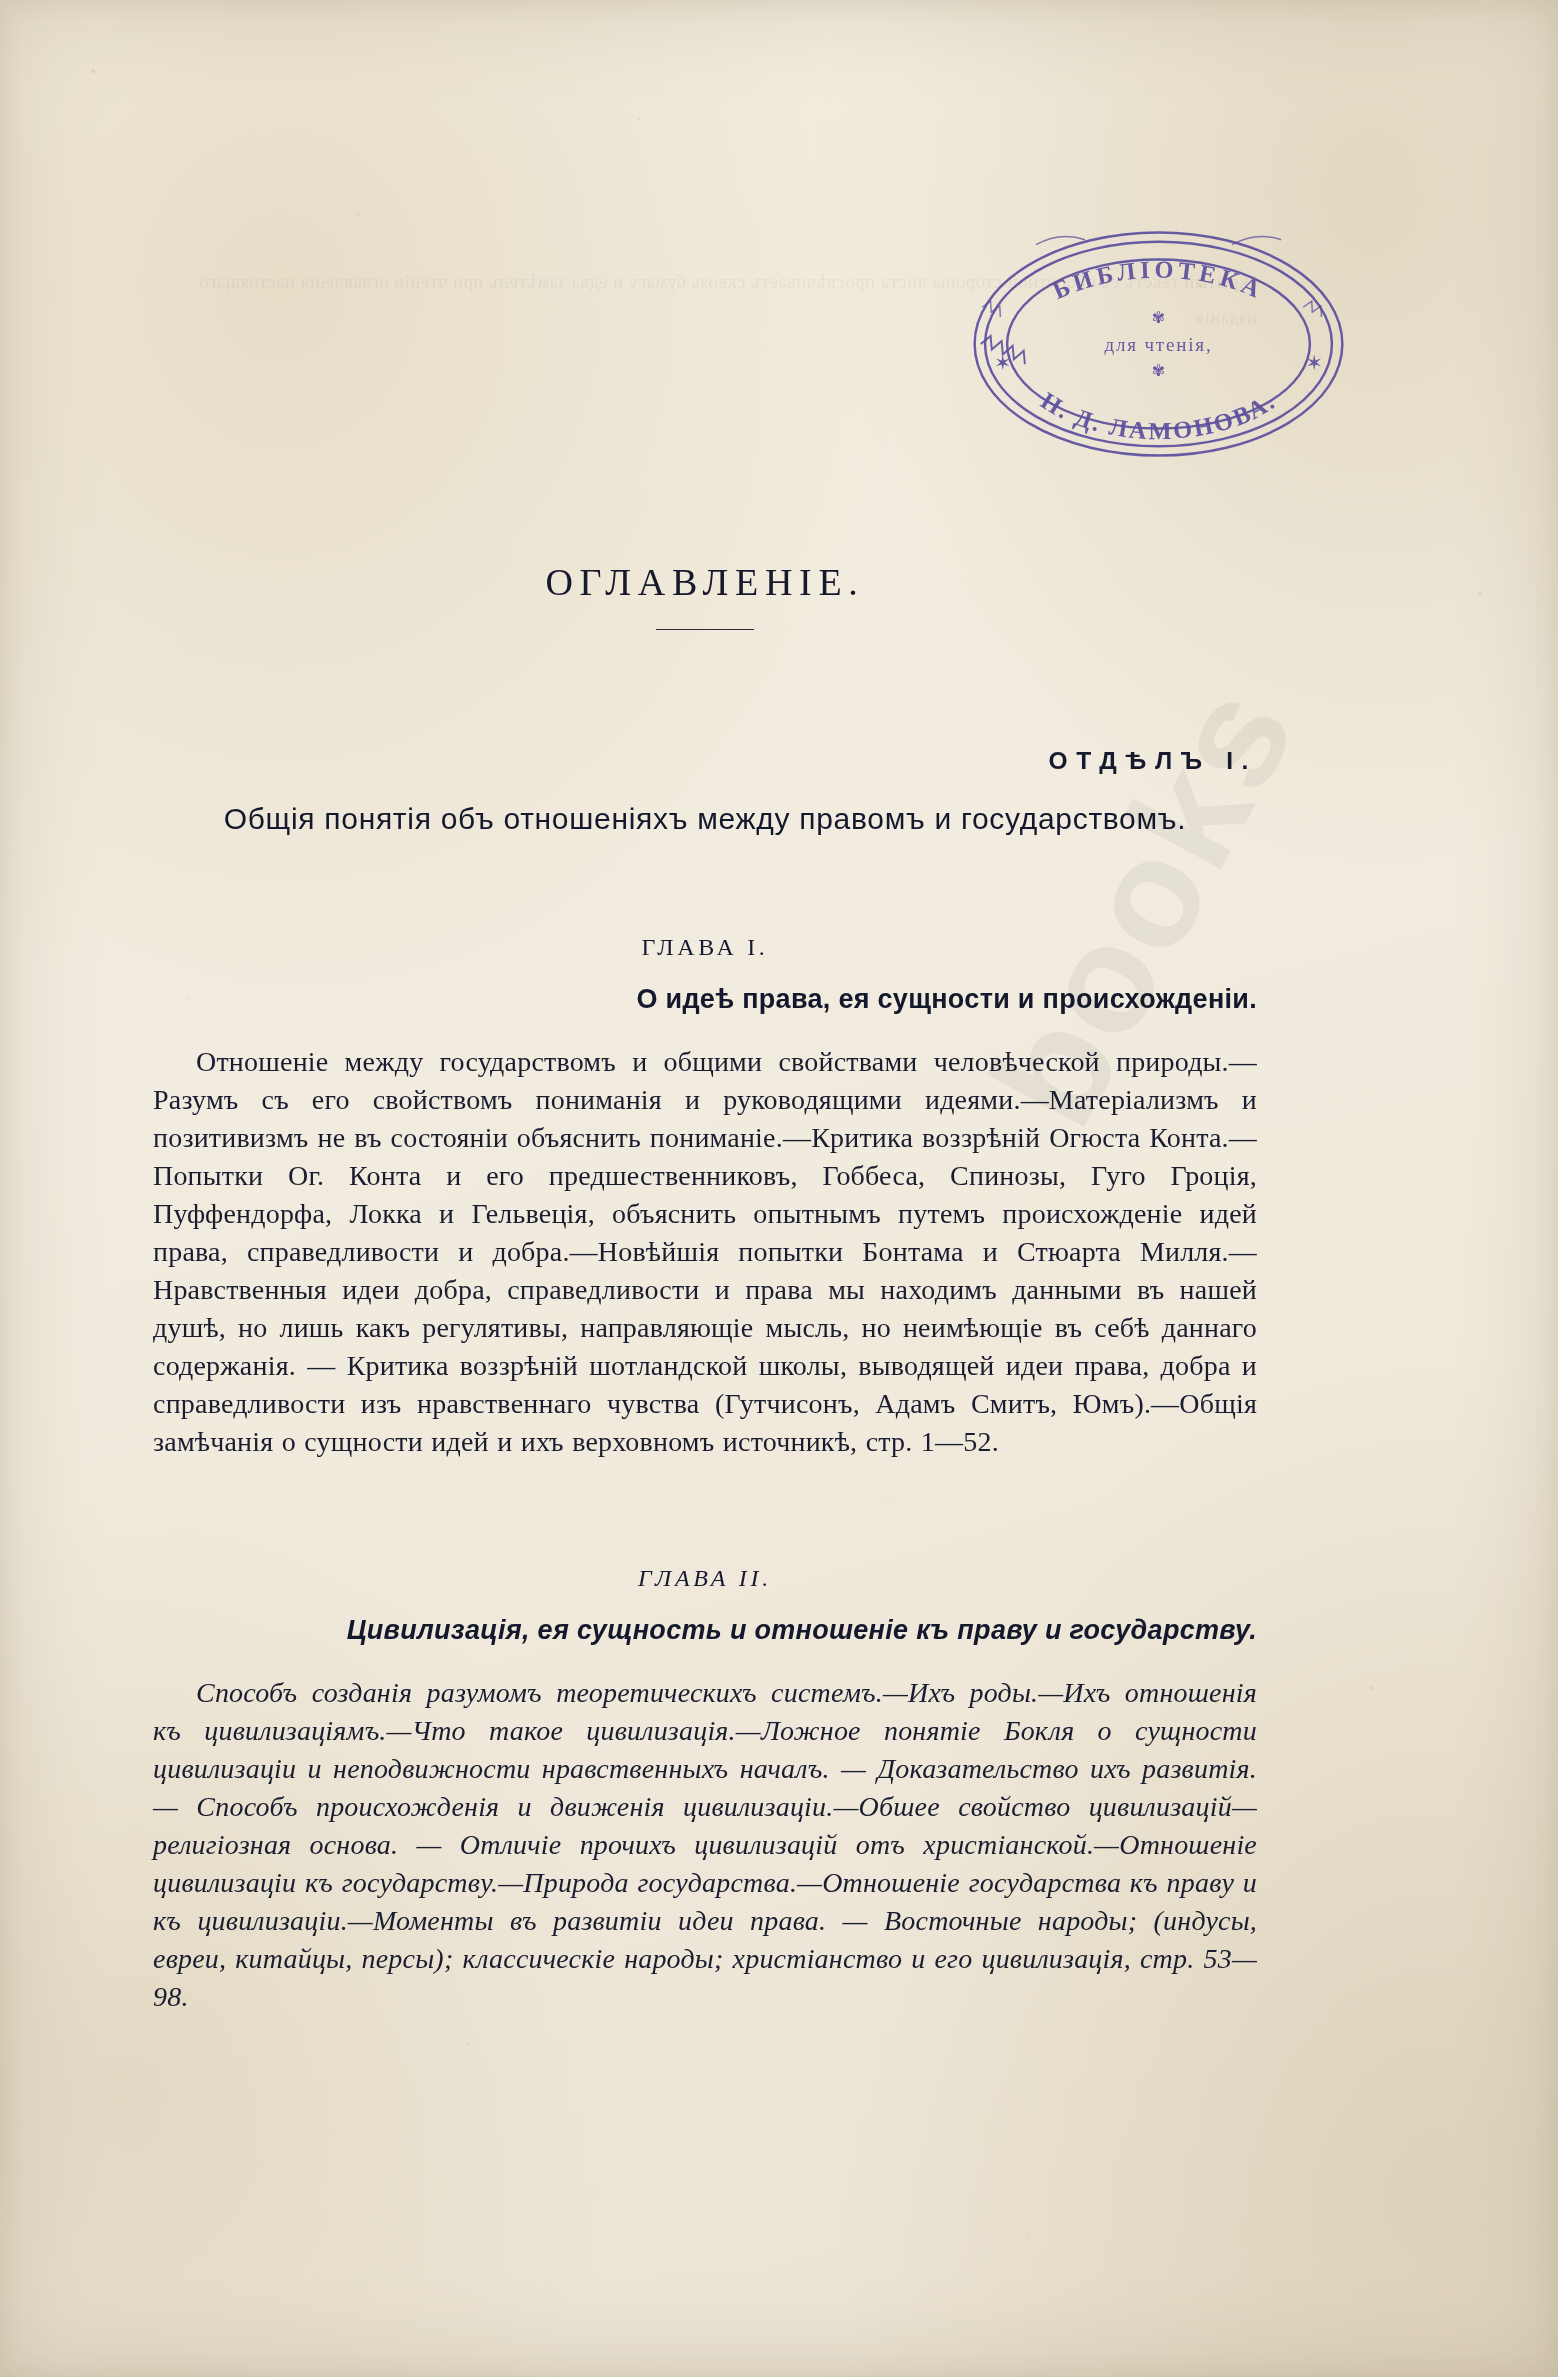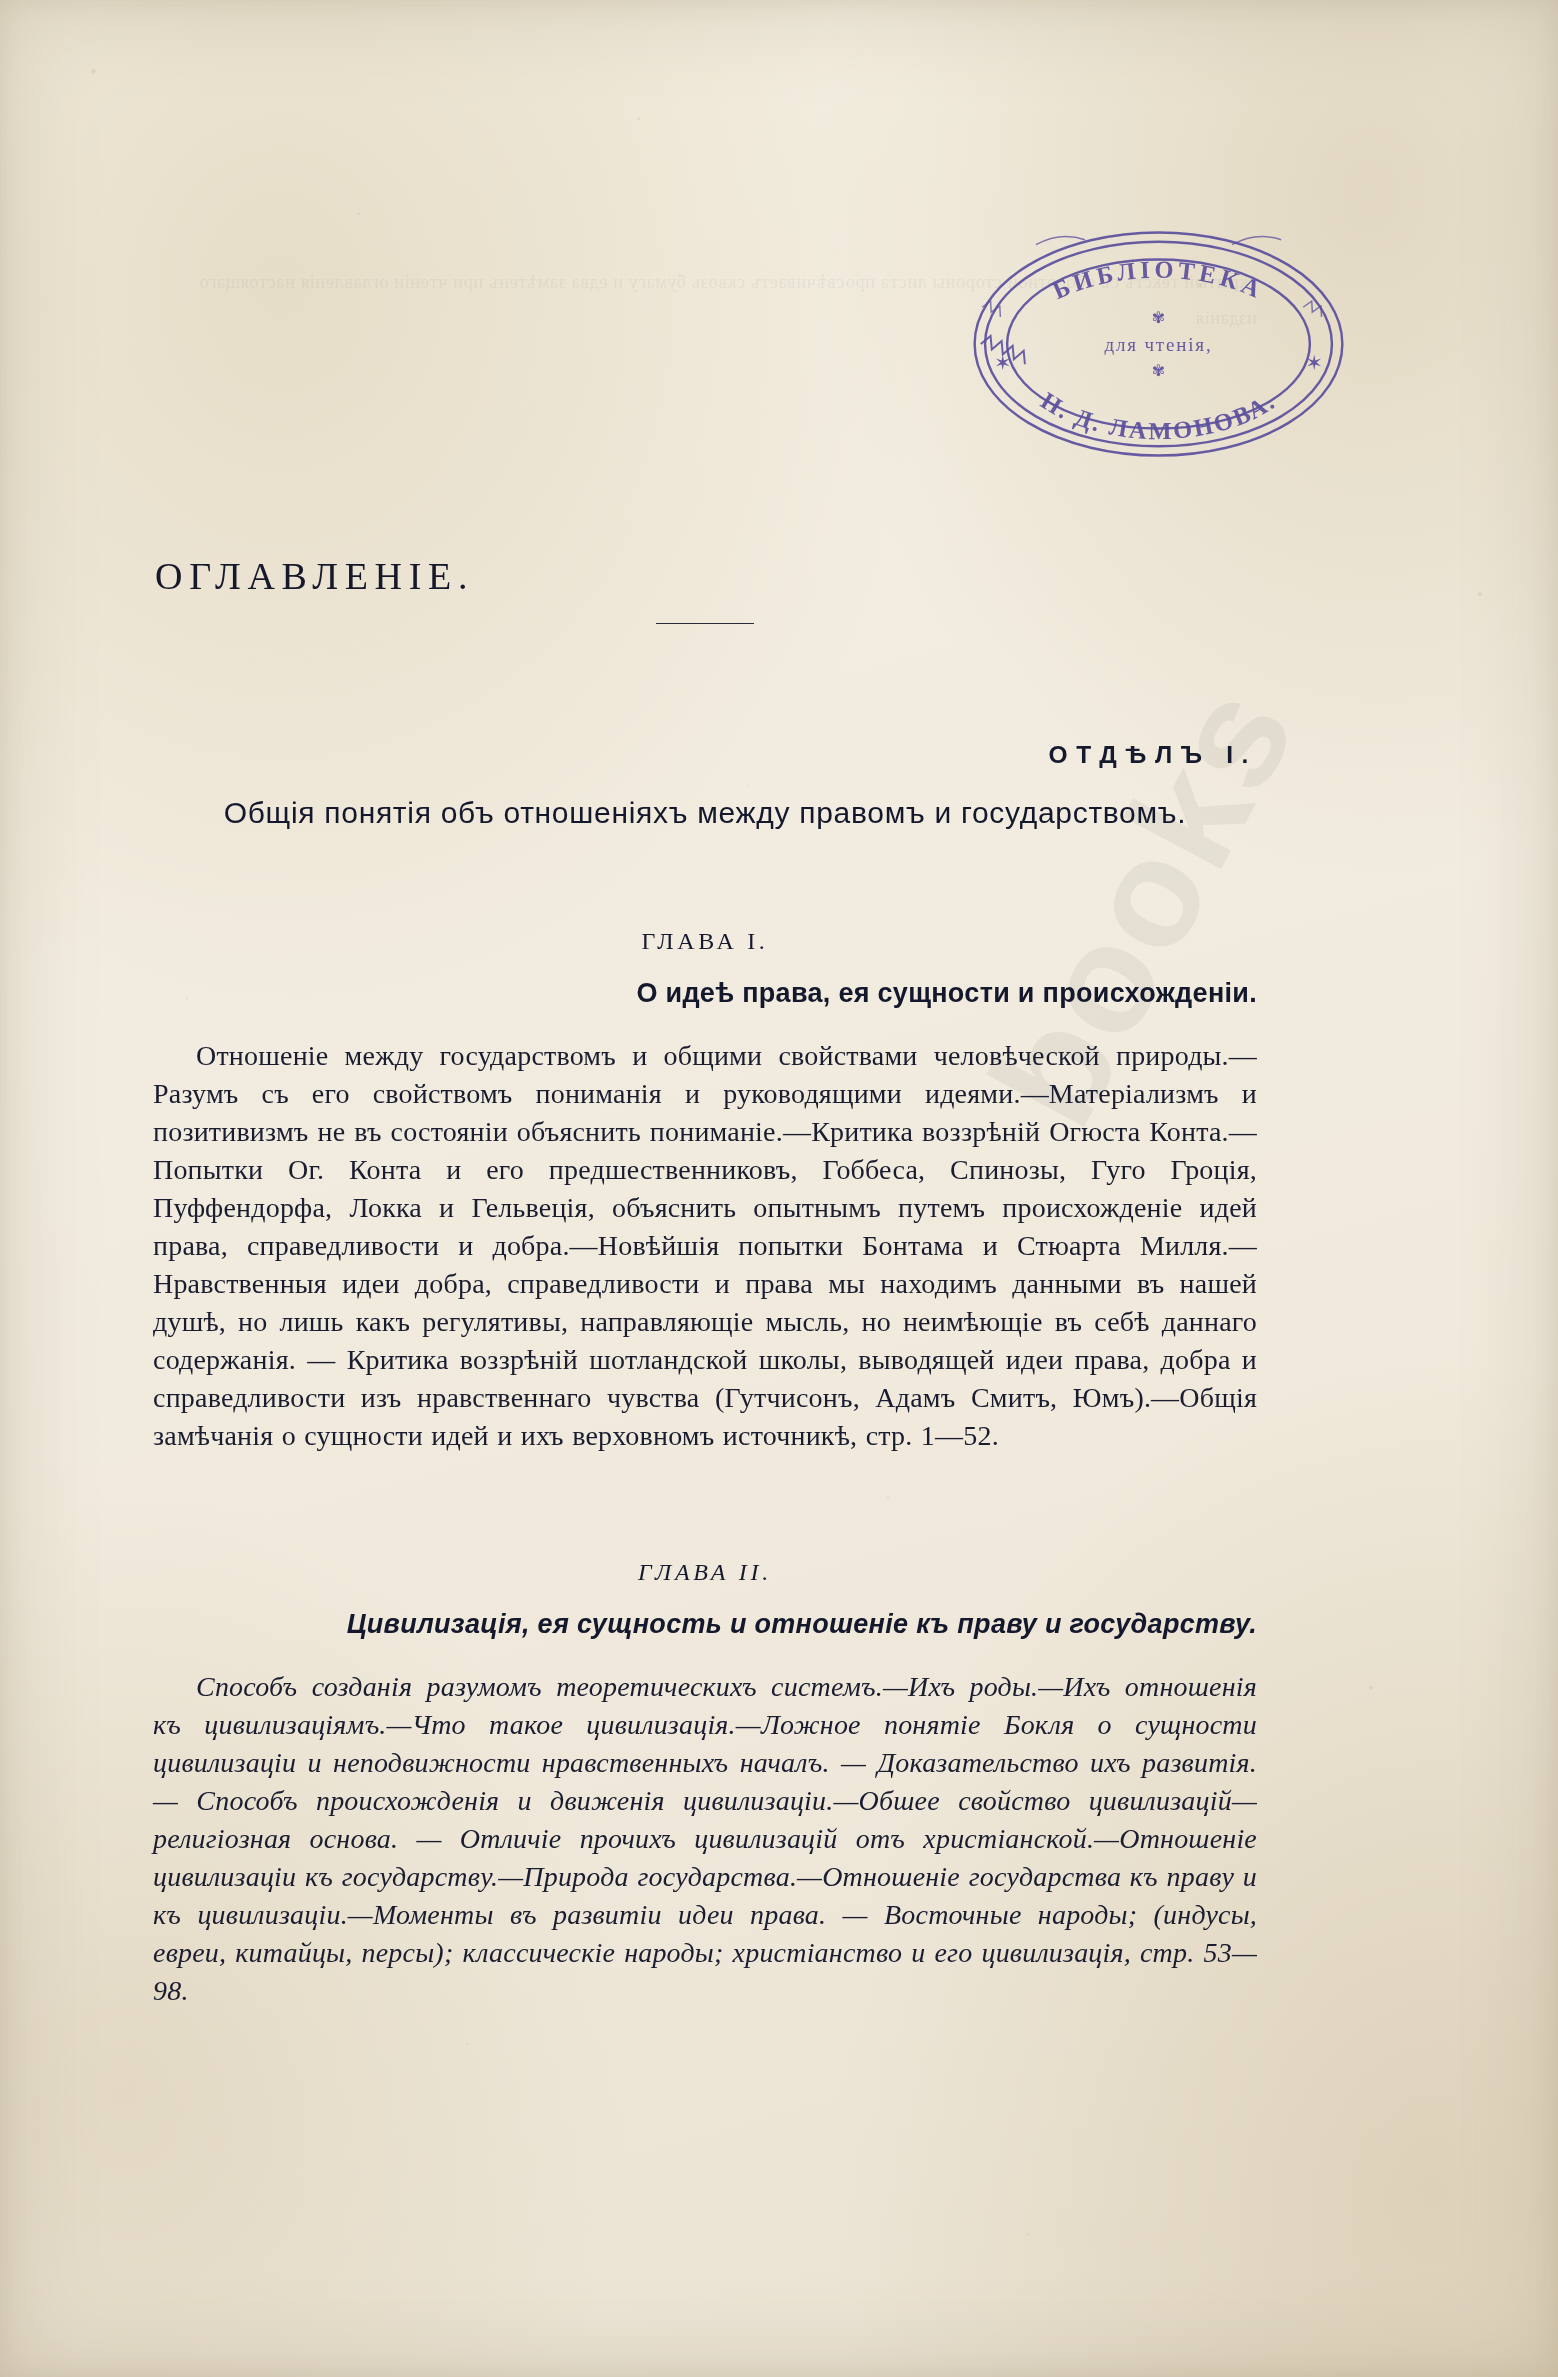--- a/index.html
+++ b/index.html
@@ -94,23 +94,23 @@
   }
 
   .content {
     position: absolute;
     left: 153px;
     top: 0;
     width: 1104px;
   }
 
   h1.doc-title {
-    margin: 2px;
+    margin: 8px;
     padding-top: 552px;
-    text-align: left;
+    text-align: center;
     font-size: 38px;
     font-weight: 400;
     letter-spacing: 6.7px;
     color: #16182b;
   }
   .rule {
     width: 98px;
     height: 1.8px;
     background: #2a2c3c;
     margin: 24.5px auto 0 auto;

